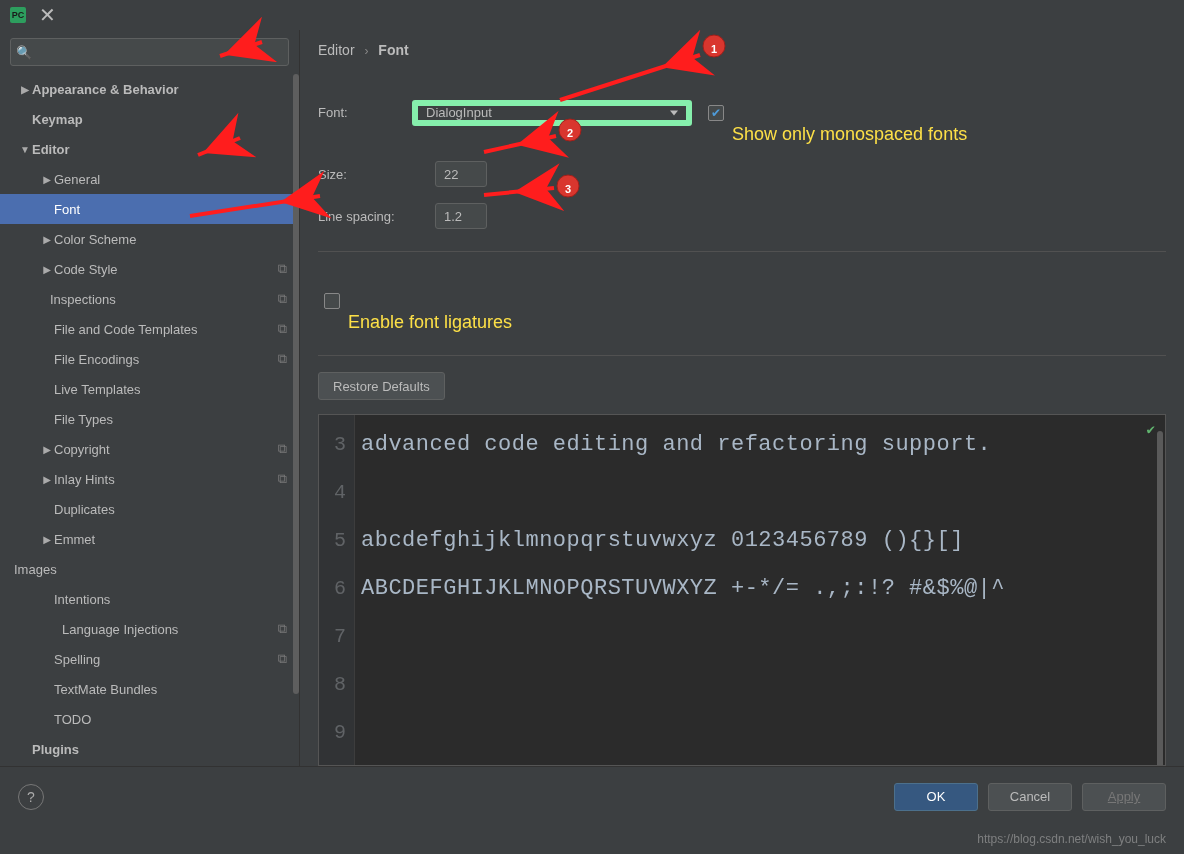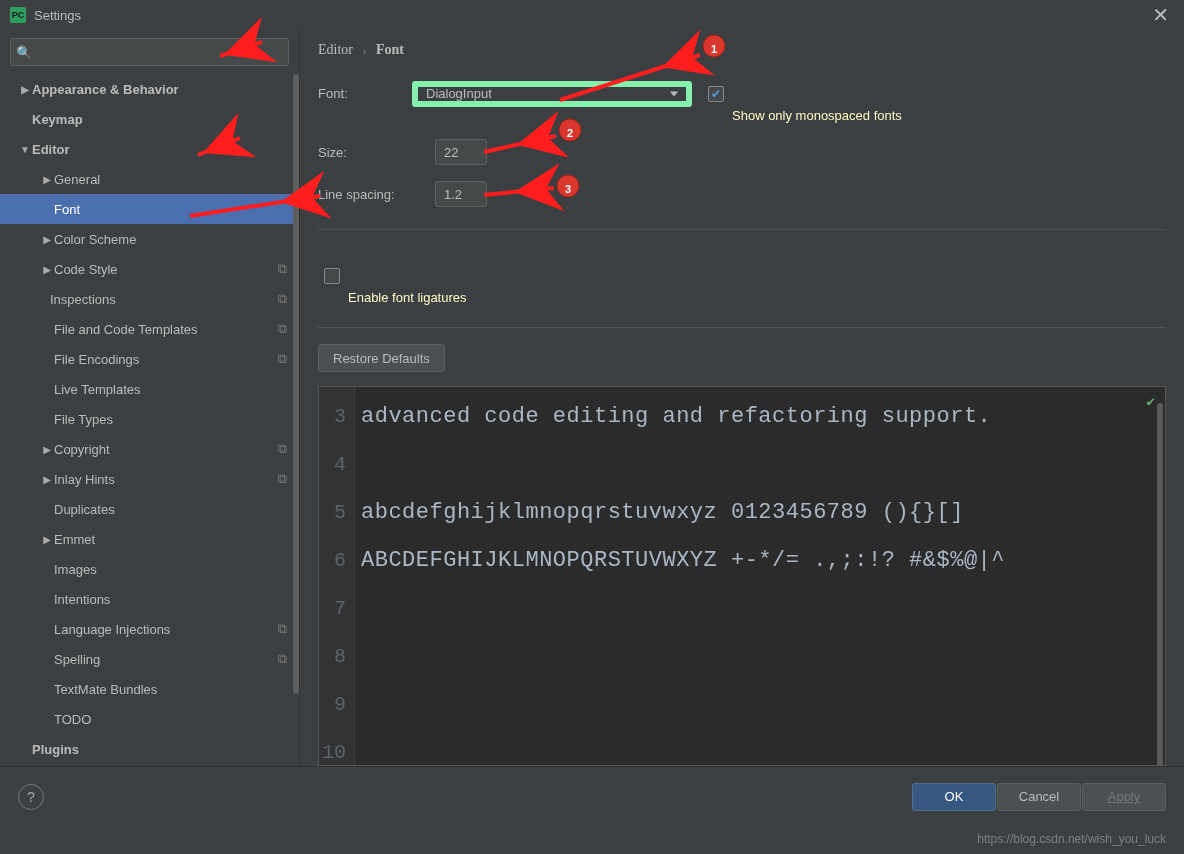--- a/index.html
+++ b/index.html
@@ -27,68 +27,67 @@
 .tree-scroller { position: relative; }
 .tree-item { display: flex; align-items: center; height: 30px; padding-right: 12px; color: #bbbbbb; cursor: pointer; font-size: 13px; }
 .tree-item.selected { background: #4b6eaf; color: #ffffff; }
 .tree-item.bold { font-weight: bold; }
 .tree-arrow { width: 14px; text-align: center; color: #aaaaaa; font-size: 10px; flex-shrink: 0; }
 .tree-label { flex: 1; white-space: nowrap; }
 .tree-copy-icon { color: #777; font-size: 13px; margin-left: 6px; }
 .tree-sb { position: absolute; right: 0; top: 0; bottom: 0; width: 6px; background: transparent; }
 .tree-sb-thumb { position: absolute; right: 0; top: 0; width: 6px; height: 620px; background: #5e5e5e; border-radius: 3px; }
 .main { flex: 1; display: flex; flex-direction: column; padding: 12px 18px 0 18px; overflow: hidden; position: relative; }
-.breadcrumb { font-size: 14px; color: #bbbbbb; margin-bottom: 6px; font-family: Liberation Serif, serif; }
+.breadcrumb { font-size: 14px; color: #bbbbbb; margin-bottom: 22px; }
 .breadcrumb .crumb { color: #bbbbbb; }
 .breadcrumb .sep { margin: 0 6px; color: #888; font-size: 12px; }
 .breadcrumb .current { font-weight: bold; }
 .form-row { display: flex; align-items: center; margin-bottom: 16px; }
 .form-label { width: 94px; color: #bbbbbb; font-size: 13px; }
 .select { position:relative; height: 26px; background: #3c3f41; border: 6px solid #86efac; border-radius: 3px; color: #bbbbbb; padding: 0 26px 0 8px; font-size: 13px; display: flex; align-items: center; cursor: pointer; }
 .select .caret { position:absolute; right:8px; top:50%; transform:translateY(-50%); width:0; height:0; border-left:4px solid transparent; border-right:4px solid transparent; border-top:5px solid #bbbbbb; }
 .select.w-long { width: 280px; }
 .text-input { height: 26px; background: #45494a; border: 1px solid #5e6060; border-radius: 3px; color: #bbbbbb; padding: 0 8px; font-size: 13px; }
 .text-input.w-small { width: 52px; margin-left: 23px; }
 .checkbox-row { display: flex; align-items: center; margin-left: 16px; }
 .checkbox { width: 16px; height: 16px; border: 1px solid #888; border-radius: 2px; background: #45494a; margin-right: 8px; display: flex; align-items: center; justify-content: center; font-size: 12px; color: #4e9cda; cursor: pointer; }
 .checkbox.unchecked { color: transparent; }
-.chk-label { color: #fef9c3; font-size: 13px; margin-top: 44px; }
+.chk-label { color: #fde047; font-size: 18px; margin-top: 44px; }
 .muted { color: #808080; font-size: 13px; margin-left: 16px; }
 .hr { height: 1px; background: #515151; margin: 6px 0 16px 0; }
 .btn { height: 28px; background: #4c5052; border: 1px solid #5e6060; color: #bbbbbb; border-radius: 3px; padding: 0 14px; font-size: 13px; cursor: pointer; }
 .preview { flex: 1; background: #2b2b2b; border: 1px solid #555; margin-top: 14px; position: relative; display:flex; font-family: "Consolas","Courier New",monospace; font-size: 22px; overflow:hidden; }
 .gutter { width: 36px; background: #313335; border-right: 1px solid #3d3d3d; padding-top: 6px; }
 .gutter .ln { text-align: right; padding-right: 8px; color: #606366; line-height: 48px; height: 48px; font-size: 20px; }
 .code { flex: 1; padding-top: 6px; color: #a9b7c6; position:relative; }
 .code .line { line-height: 48px; height: 48px; white-space: pre; padding-left: 6px; letter-spacing: 0.5px; }
 .checkmark { position:absolute; top:6px; right:10px; color:#61b56f; font-size:14px; }
 .code-sb { position:absolute; top:0; right:0; bottom:0; width:10px; background: transparent;}
 .code-sb-thumb { position:absolute; right:2px; top:16px; width:6px; height:380px; background:#5a5a5a; border-radius:3px;}
 .footer { height: 60px; display: flex; align-items: center; padding: 0 18px; border-top: 1px solid #323232; background:#3c3f41; }
 .help-btn { width: 26px; height: 26px; border-radius: 50%; border: 1px solid #777; display:flex; align-items:center; justify-content:center; color:#aaa; cursor:pointer; font-size:14px; }
 .footer-spacer { flex:1; }
-.footer .fbtn { height: 28px; min-width: 84px; border: 1px solid #5e6060; border-radius: 3px; background:#4c5052; color:#bbbbbb; font-size:13px; margin-left:1px; cursor:pointer; }
+.footer .fbtn { height: 28px; min-width: 84px; border: 1px solid #5e6060; border-radius: 3px; background:#4c5052; color:#bbbbbb; font-size:13px; margin-left:10px; cursor:pointer; }
 .footer .fbtn.primary { background:#365880; border-color:#4c708c; color:#fff; }
 .footer .fbtn.disabled { color:#777;text-decoration:underline; }
 .watermark { position:absolute; bottom:8px; right:18px; color:#aaa; font-size:12px; opacity:0.6; pointer-events:none; }
 
 
 .annotations { position: absolute; top: 0; left: 0; width: 1184px; height: 854px; pointer-events: none; }
 .marker-circle { fill: #d9362e; stroke: #a01f1a; stroke-width:1; }
 .marker-text { fill:#fff; font-size:11px; font-weight:bold; text-anchor:middle; alignment-baseline:middle; font-family:Arial; }
 .arrow-line { stroke:#ff1d1d; stroke-width:4; }
 .arrow-head { fill:#ff1d1d; }
 </style>
 </head>
 <body>
 
 <div class="window">
   <div class="titlebar">
     <div class="titlebar-icon">PC</div>
-    <div class="titlebar-title">Settings</div>
     <div class="close-btn">✕</div>
   </div>
 
   <div class="body-row">
     <div class="sidebar">
       <div class="search-wrap">
         <div class="search-wrap-inner">
           <span class="search-icon">🔍</span>
           <input class="search-input" placeholder="" style="">
         </div>
@@ -158,29 +157,29 @@
               <span class="tree-copy-icon">⧉</span>
             </div>
             <div class="tree-item" style="padding-left: 40px;">
               <span class="tree-arrow"></span>
               <span class="tree-label">Duplicates</span>
             </div>
             <div class="tree-item" style="padding-left: 40px;">
               <span class="tree-arrow">▶</span>
               <span class="tree-label">Emmet</span>
             </div>
-            <div class="tree-item" style="padding-left: 40px;">
+            <div class="tree-item" style="">
               <span class="tree-arrow"></span>
               <span class="tree-label">Images</span>
             </div>
             <div class="tree-item" style="padding-left: 40px;">
               <span class="tree-arrow"></span>
               <span class="tree-label">Intentions</span>
             </div>
-            <div class="tree-item" style="padding-left: 40px;">
+            <div class="tree-item" style="padding-left: 40px; gap: 8px;">
               <span class="tree-arrow"></span>
               <span class="tree-label">Language Injections</span>
               <span class="tree-copy-icon">⧉</span>
             </div>
             <div class="tree-item" style="padding-left: 40px;">
               <span class="tree-arrow"></span>
               <span class="tree-label">Spelling</span>
               <span class="tree-copy-icon">⧉</span>
             </div>
             <div class="tree-item" style="padding-left: 40px;">

